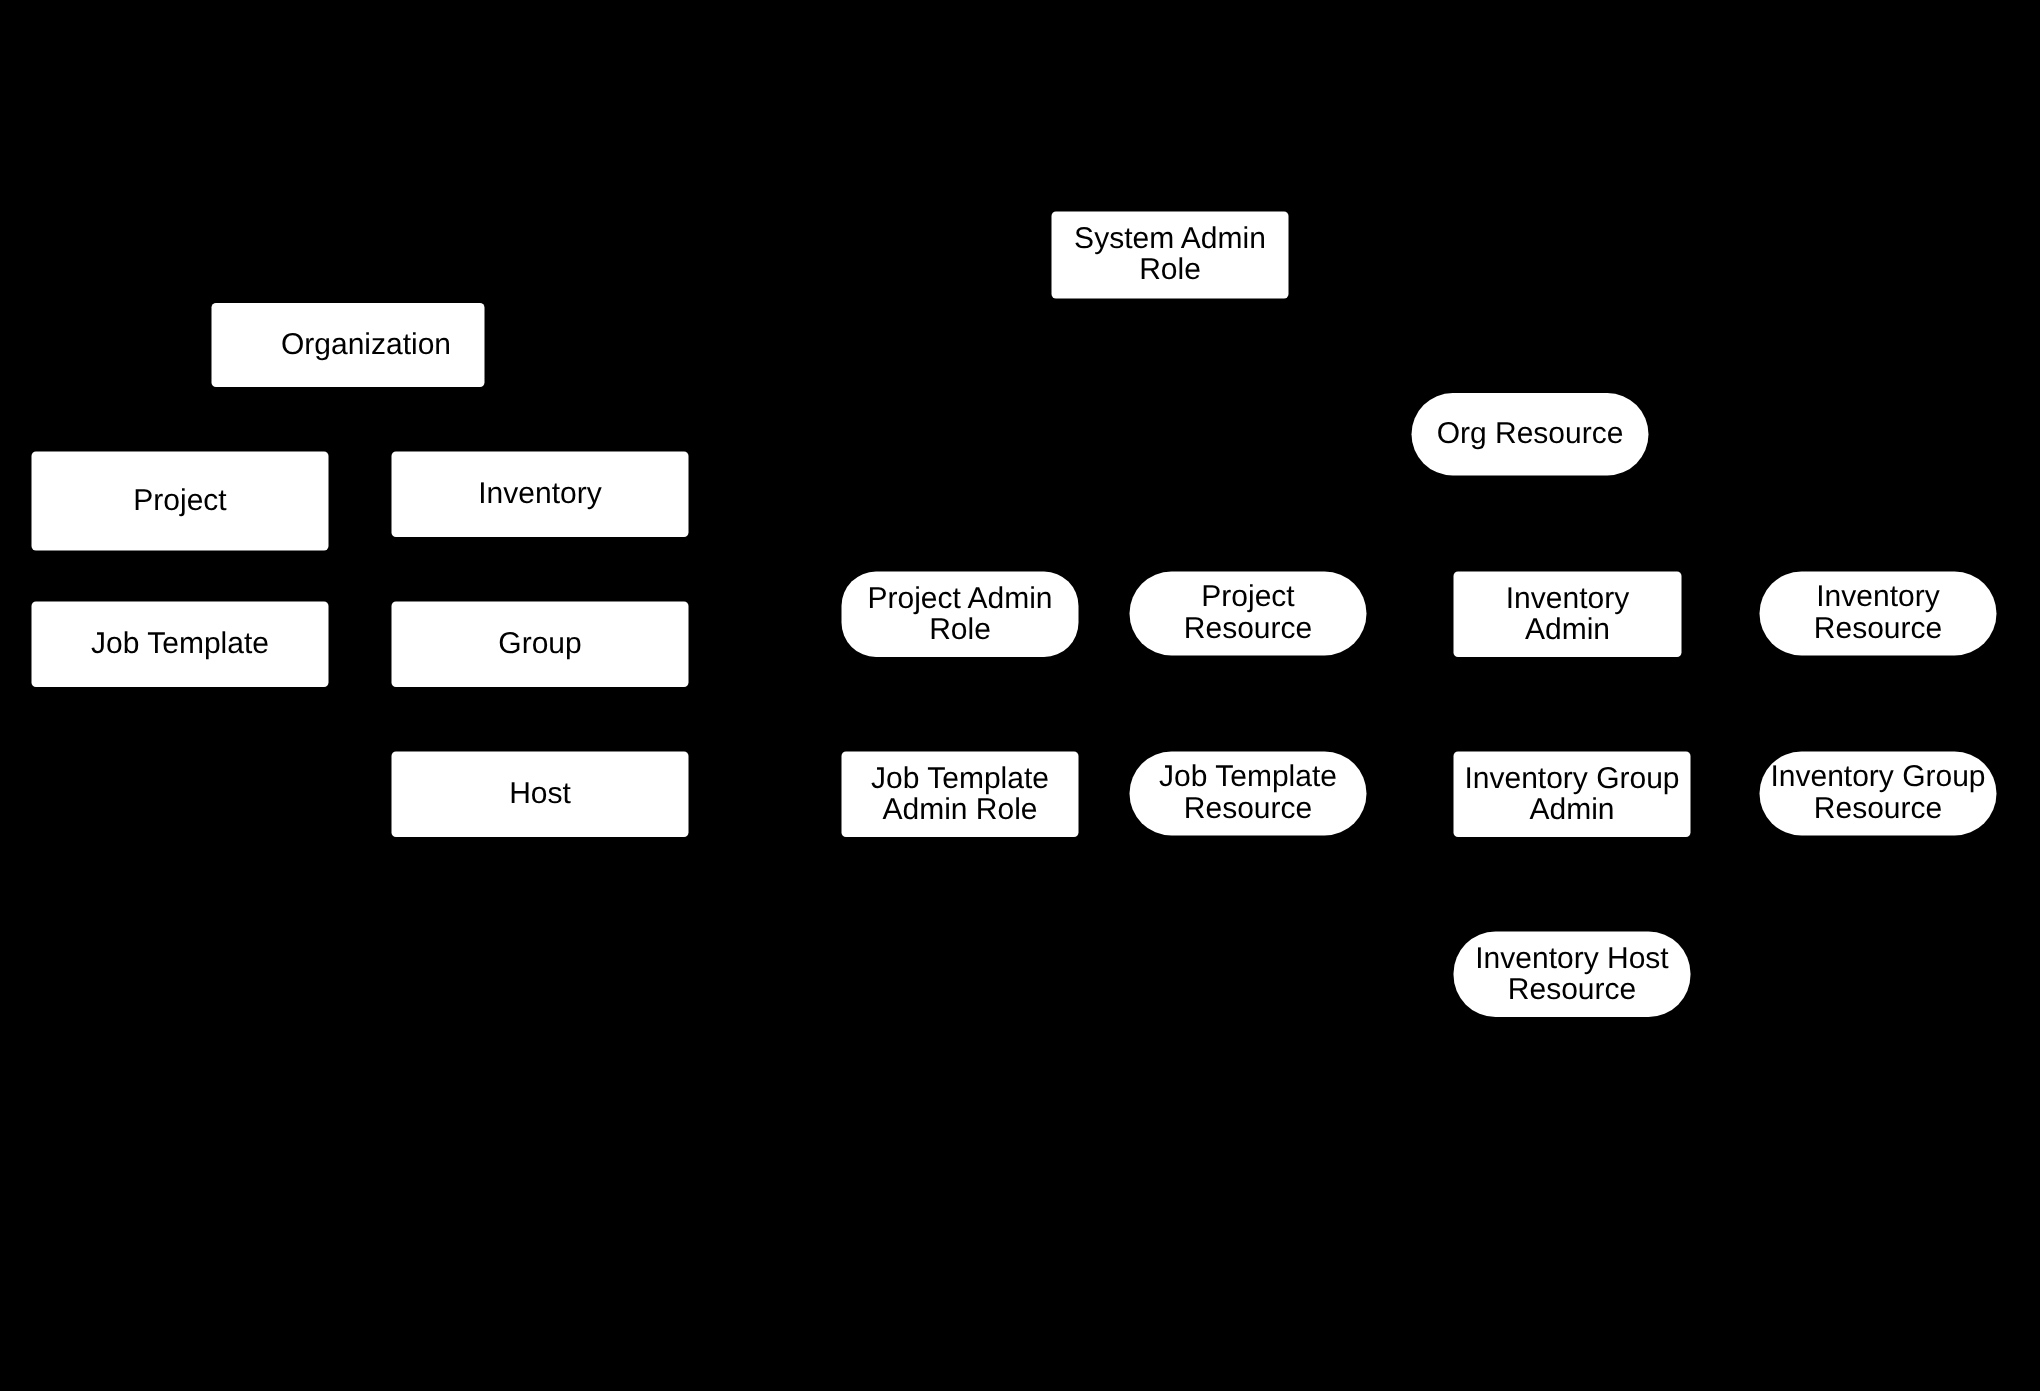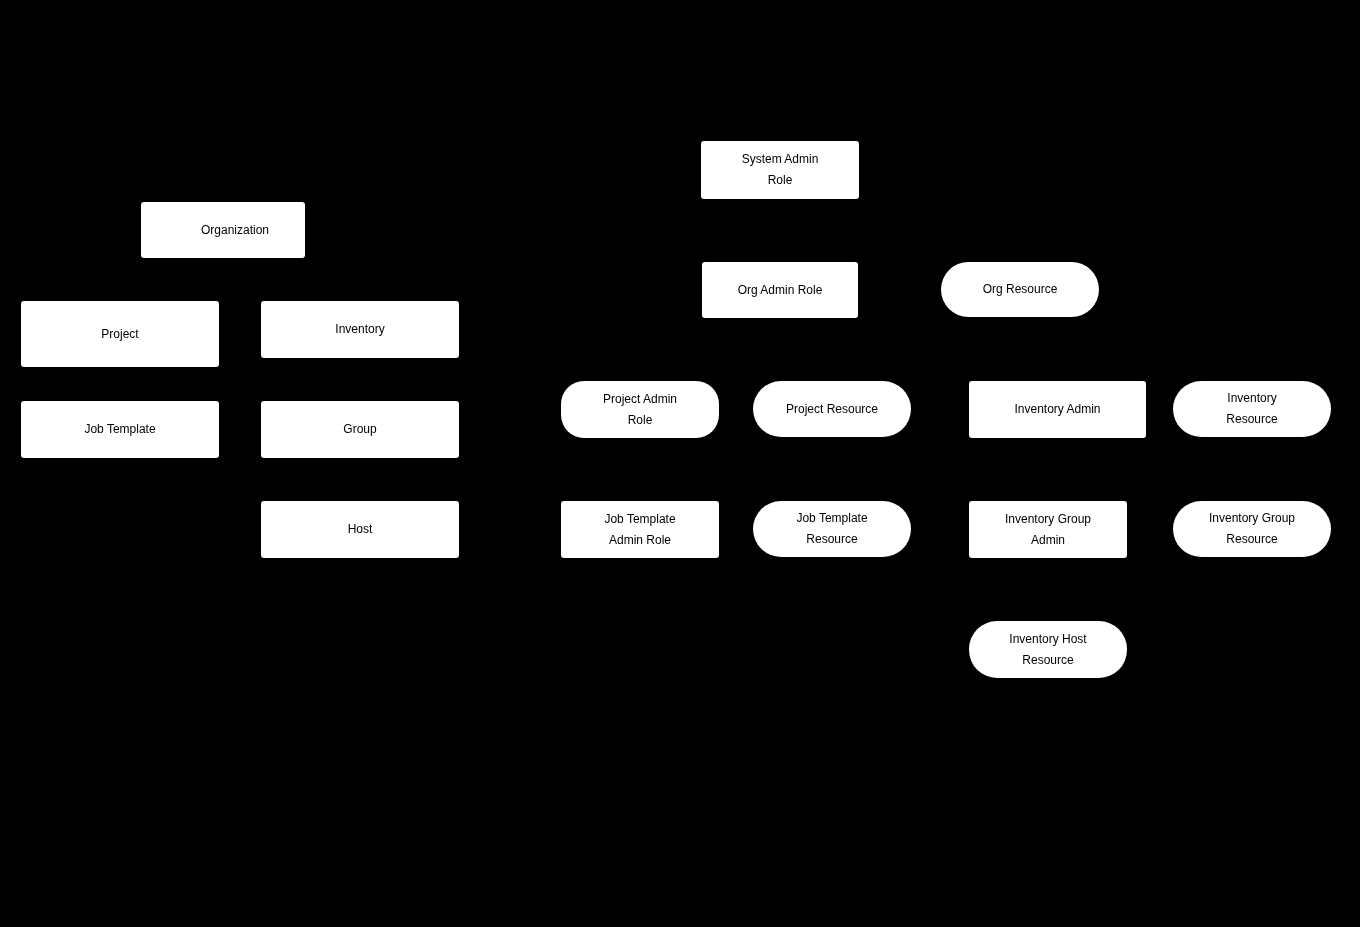--- a/index.html
+++ b/index.html
@@ -18,36 +18,36 @@
     background: #000000;
   }
   .node {
     position: absolute;
     background: #ffffff;
     color: #000000;
     display: flex;
     align-items: center;
     justify-content: center;
     text-align: center;
-    font-size: 12px;
+    font-size: 20px;
     line-height: 21px;
   }
   .node .label {
     white-space: pre-line;
     padding: 2px 6px;
   }
   .rect { border-radius: 3px; }
   .stadium { border-radius: 28px; }
 </style>
 </head>
 <body>
 
 <div class="diagram-canvas">
 
-  <div class="node rect" style="left:141px; top:202px; width:164px; height:56px;padding-left:24px;">
+  <div class="node rect" style="left:141px; top:202px; width:182px; height:56px;padding-left:24px;">
     <span class="label">Organization</span>
   </div>
 
   <div class="node rect" style="left:21px; top:301px; width:198px; height:66px;">
     <span class="label">Project</span>
   </div>
 
   <div class="node rect" style="left:261px; top:301px; width:198px; height:57px;">
     <span class="label">Inventory</span>
   </div>
@@ -62,38 +62,35 @@
 
   <div class="node rect" style="left:261px; top:501px; width:198px; height:57px;">
     <span class="label">Host</span>
   </div>
 
   <div class="node rect" style="left:701px; top:141px; width:158px; height:58px;">
     <span class="label">System Admin
 Role</span>
   </div>
 
-  <div class="node rect" style="left:702px; top:262px; width:156px; height:56px;">
-    <span class="label">Org Admin Role</span>
-  </div>
 
   <div class="node stadium" style="left:941px; top:262px; width:158px; height:55px;align-items:center;">
     <span class="label">Org Resource</span>
   </div>
 
   <div class="node rect" style="left:561px; top:381px; width:158px; height:57px;border-radius:23px;">
     <span class="label">Project Admin
 Role</span>
   </div>
 
   <div class="node stadium" style="left:753px; top:381px; width:158px; height:56px;">
     <span class="label">Project Resource</span>
   </div>
 
-  <div class="node rect" style="left:969px; top:381px; width:177px; height:57px;">
+  <div class="node rect" style="left:969px; top:381px; width:152px; height:57px;">
     <span class="label">Inventory Admin</span>
   </div>
 
   <div class="node stadium" style="left:1173px; top:381px; width:158px; height:56px;">
     <span class="label">Inventory
 Resource</span>
   </div>
 
   <div class="node rect" style="left:561px; top:501px; width:158px; height:57px;">
     <span class="label">Job Template

